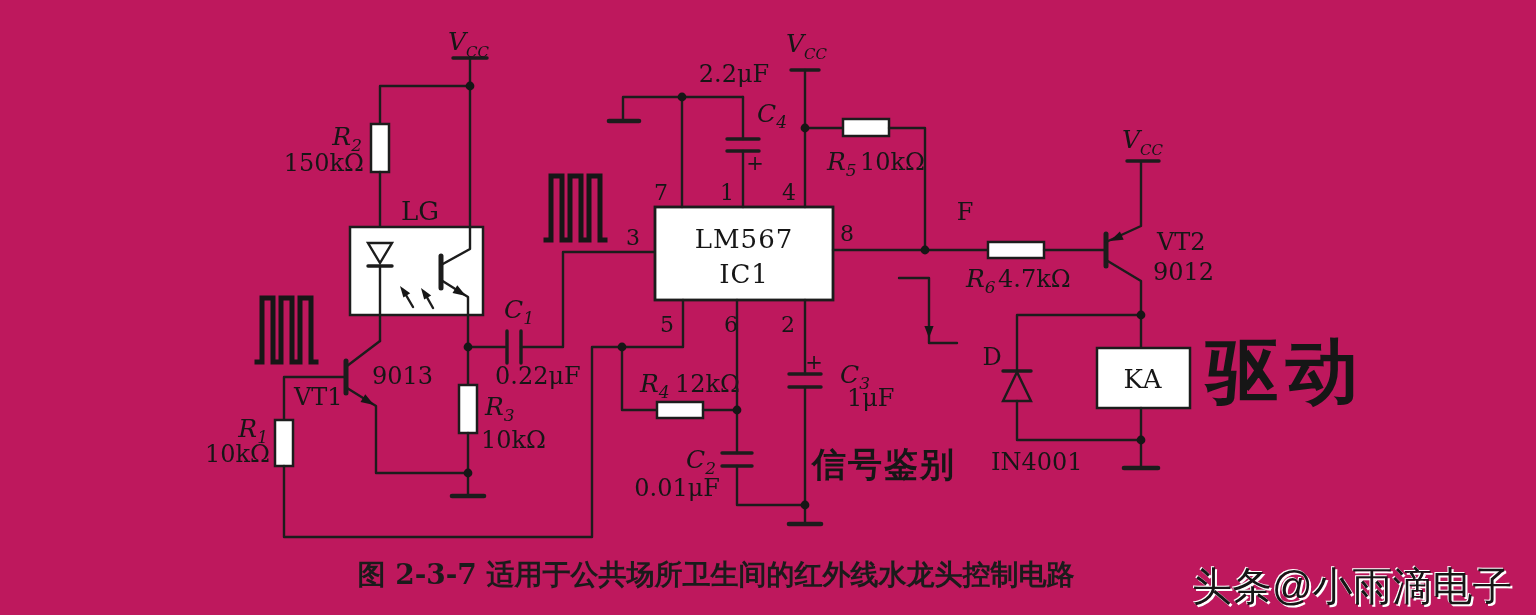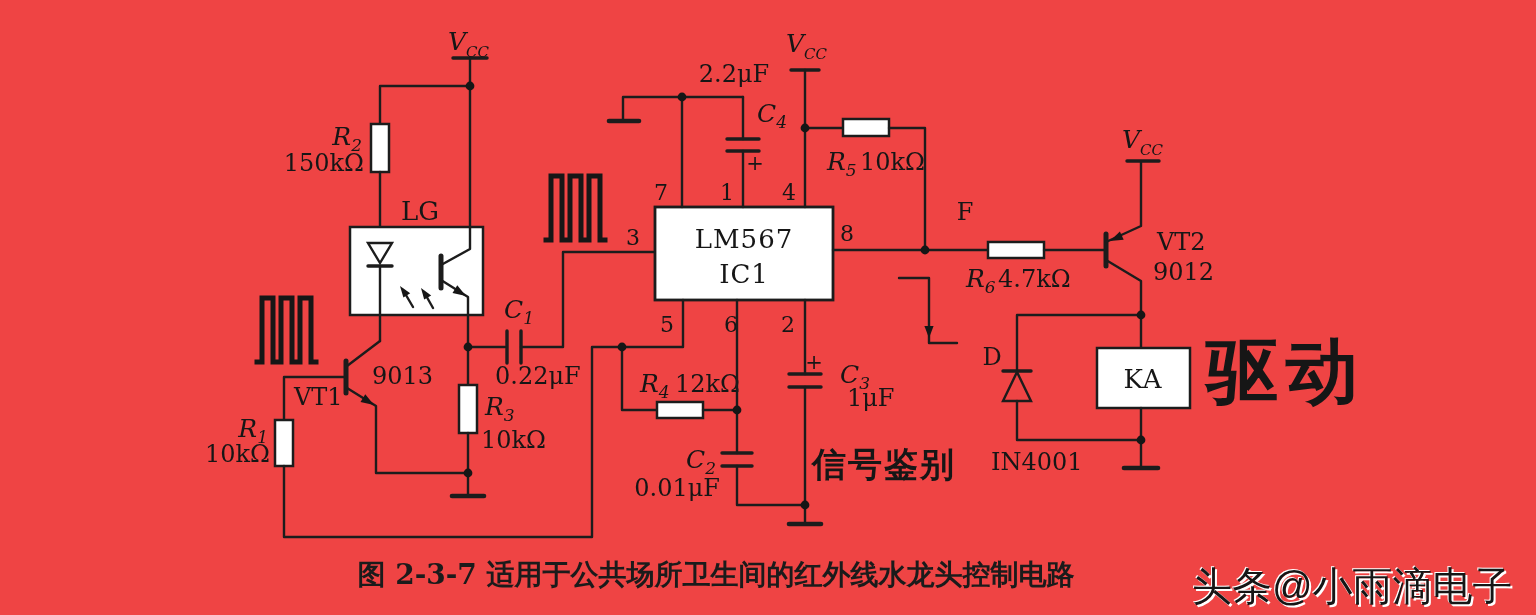--- a/index.html
+++ b/index.html
@@ -1,16 +1,16 @@
 <!DOCTYPE html>
 <html><head>
 <meta charset="utf-8">
 <style>
   html,body{margin:0;padding:0;background:#ffffff;}
-  .stage{width:1536px;height:615px;background:#ef4444;position:relative;overflow:hidden;}
+  .stage{width:1536px;height:615px;background:#be185d;position:relative;overflow:hidden;}
   svg{display:block;}
   svg text{font-family:"DejaVu Serif",serif;fill:#161616;}
   .sym{font-style:italic;font-size:25px;}
   .sub{font-size:17px;}
   .subsm{font-size:15px;}
   .val{font-size:24px;}
   .pin{font-size:22px;text-anchor:middle;}
   .cname{font-size:26px;text-anchor:middle;letter-spacing:1px;}
   .plus{font-size:21px;text-anchor:middle;}
   .mid{text-anchor:middle;}

